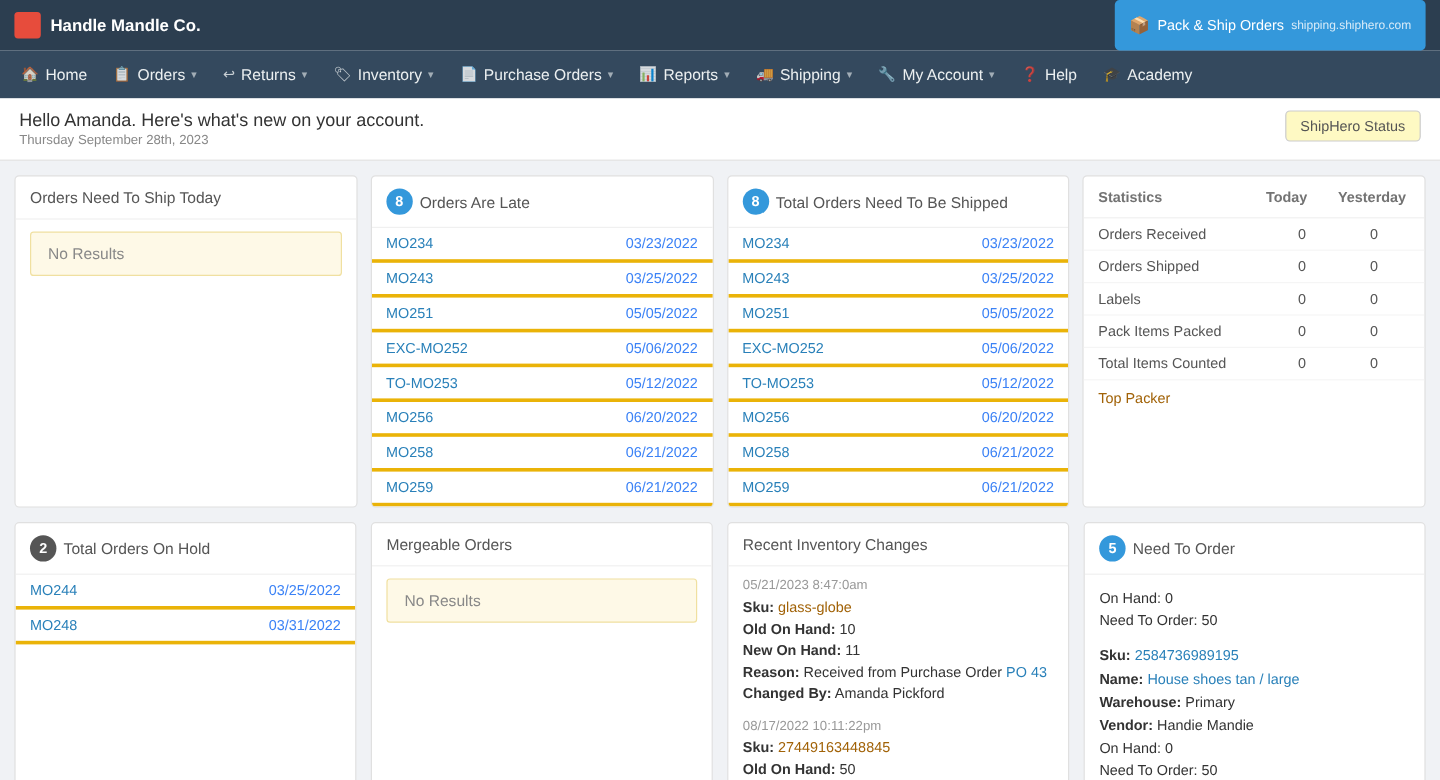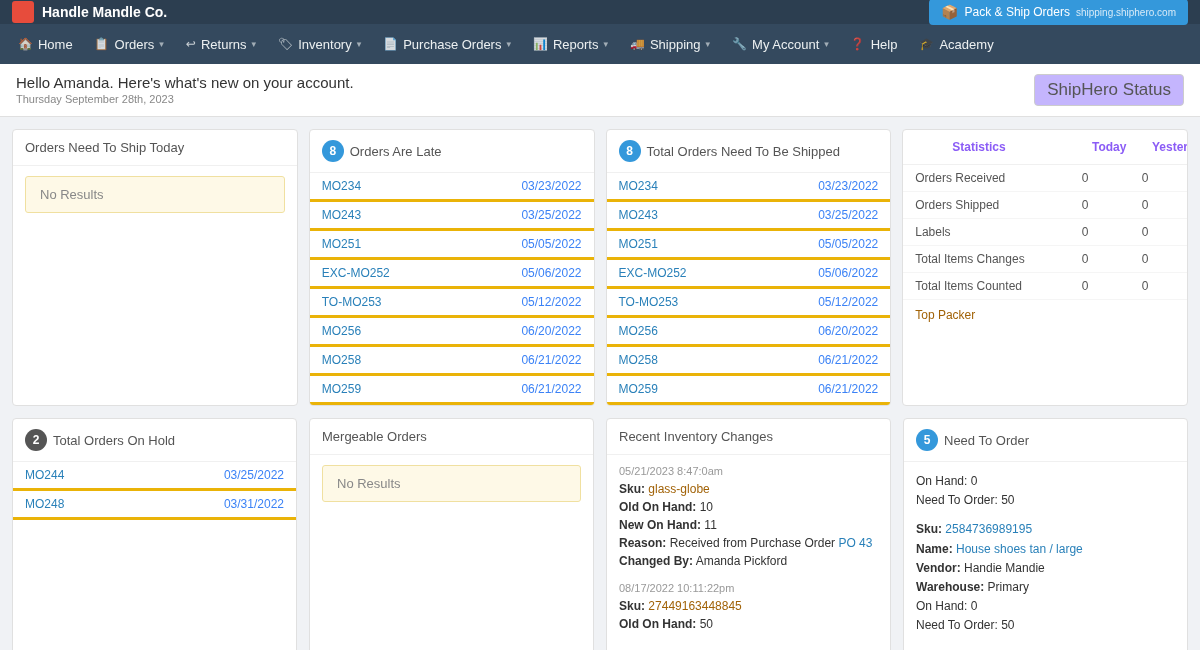--- a/index.html
+++ b/index.html
@@ -2,24 +2,23 @@
 <html><head>
   <meta charset="utf-8">
   <style>
     * { box-sizing: border-box; margin: 0; padding: 0; }
     body { font-family: -apple-system, BlinkMacSystemFont, 'Segoe UI', sans-serif; font-size: 13px; background: #f0f2f5; color: #333; }
 
     
     .top-bar {
       background: #2c3e50;
       display: flex;
-      align-items: center;
       justify-content: space-between;
       padding: 0 12px;
-      height: 24px;
+      height: 42px;
     }
     .top-bar-logo {
       display: flex;
       align-items: center;
       gap: 8px;
       color: #fff;
       font-weight: 600;
       font-size: 14px;
     }
     .logo-square {
@@ -69,25 +68,25 @@
       background: #fff;
       padding: 10px 16px;
       border-bottom: 1px solid #e0e0e0;
       display: flex;
       justify-content: space-between;
       align-items: flex-start;
     }
     .welcome-text h2 { font-size: 15px; font-weight: 500; }
     .welcome-text p { font-size: 11px; color: #888; margin-top: 2px; }
     .status-btn {
-      background: #c4b5fd;
+      background: #fef9c3;
       border: 1px solid #ccc;
       border-radius: 4px;
       padding: 5px 12px;
-      font-size: 17px;
+      font-size: 12px;
       cursor: pointer;
       color: #555;
     }
 
     
     .main-content {
       padding: 12px;
       display: grid;
       grid-template-columns: 1fr 1fr 1fr 1fr;
       gap: 11px;
@@ -142,21 +141,21 @@
     .order-date { color: #3b82f6; font-size: 12px; }
 
     
     .stats-card { grid-column: span 1; }
     .stats-header {
       padding: 10px 12px;
       display: grid;
       grid-template-columns: 1fr 60px 60px;
       border-bottom: 1px solid #f0f0f0;
     }
-    .stats-header span { font-size: 12px; font-weight: 600; color: #8b5cf6; margin-left: 37px; }
+    .stats-header span { font-size: 12px; font-weight: 600; color: #737373; }
     .stats-row {
       display: grid;
       grid-template-columns: 1fr 60px 60px;
       padding: 6px 12px;
       border-bottom: 1px solid #f5f5f5;
       font-size: 12px;
     }
     .stats-row .label { color: #555; }
     .stats-row .val { text-align: center; color: #555; }
     .top-packer { padding: 8px 12px; font-size: 12px; color: #a16207; font-weight: 500; }
@@ -383,21 +382,21 @@
           <span class="label">Orders Shipped</span>
           <span class="val">0</span>
           <span class="val">0</span>
         </div>
         <div class="stats-row">
           <span class="label">Labels</span>
           <span class="val">0</span>
           <span class="val">0</span>
         </div>
         <div class="stats-row">
-          <span class="label">Total Items Changes</span>
+          <span class="label">Pack Items Packed</span>
           <span class="val">0</span>
           <span class="val">0</span>
         </div>
         <div class="stats-row">
           <span class="label">Total Items Counted</span>
           <span class="val">0</span>
           <span class="val">0</span>
         </div>
       </div>
     <div class="top-packer">Top Packer</div>
@@ -460,22 +459,22 @@
       <span class="title">Need To Order</span>
     </div>
     <div class="need-order-body" id="need-order-body">
         <div class="need-entry">
           <div>On Hand: 0</div>
           <div>Need To Order: 50</div>
         </div>
         <div class="need-entry">
           <div><span class="need-label">Sku:</span> <a class="need-sku">2584736989195</a></div>
           <div><span class="need-label">Name:</span> <a class="need-link">House shoes tan / large</a></div>
+          <div><span class="need-label">Warehouse:</span> Primary</div>
           <div><span class="need-label">Vendor:</span> Handie Mandie</div>
-          <div><span class="need-label">Warehouse:</span> Primary</div>
           <div>On Hand: 0</div>
           <div>Need To Order: 50</div>
         </div>
         <div class="need-entry">
           <div><span class="need-label">Sku:</span> <a class="need-sku">3048330723339</a></div>
         </div>
       </div>
   </div>
 
 </div>

